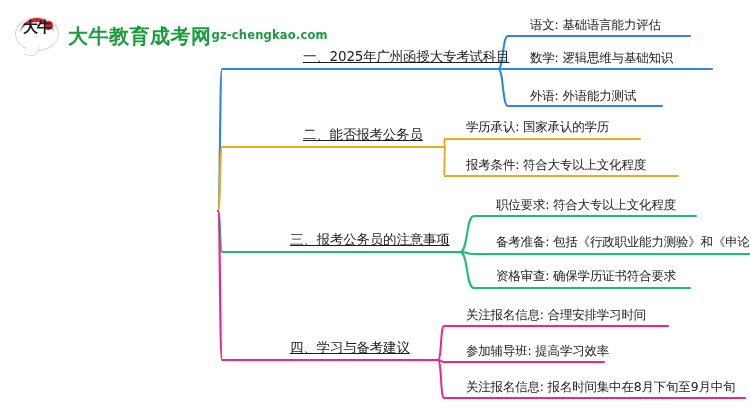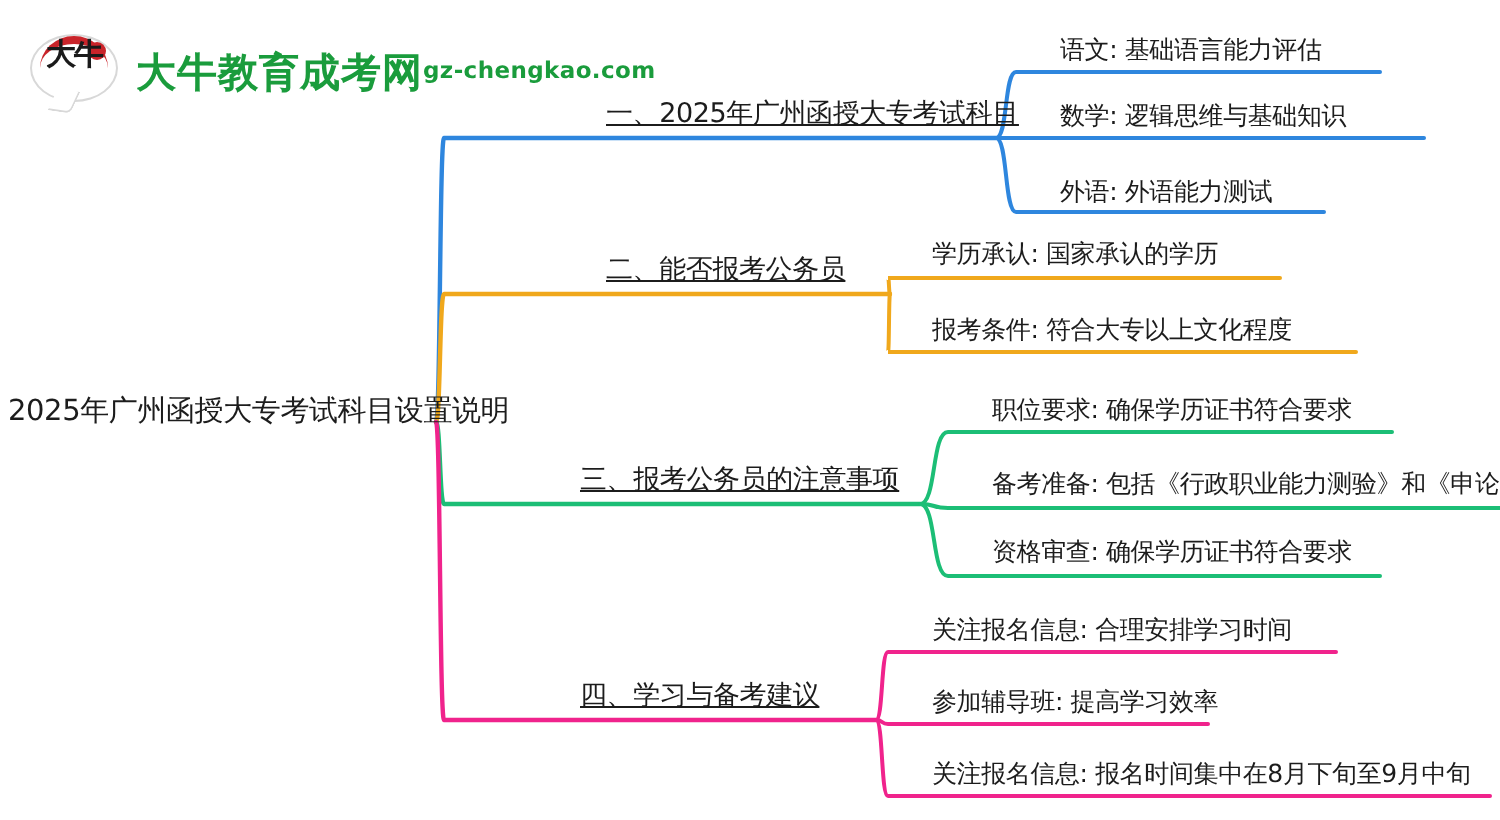--- a/index.html
+++ b/index.html
@@ -169,32 +169,31 @@
       <div class="logo-arc"></div>
       <div class="logo-dot"></div>
       <div class="logo-char">大牛</div>
     </div>
     <div class="logo-text">
       <div class="logo-title">大牛教育成考网</div>
       <div class="logo-sub">gz-chengkao.com</div>
     </div>
   </div>
 
-  <div class="node root-node">2025年广州函授大专考试科目设置说明</div>
 
   <div id="nodes">
       <div class="node branch-node" style="left: 303px; top: 48px;">一、2025年广州函授大专考试科目</div>
       <div class="node leaf-node" style="left: 530px; top: 17px;">语文: 基础语言能力评估</div>
       <div class="node leaf-node" style="left: 530px; top: 50px;">数学: 逻辑思维与基础知识</div>
       <div class="node leaf-node" style="left: 530px; top: 88px;">外语: 外语能力测试</div>
       <div class="node branch-node" style="left: 303px; top: 126px;">二、能否报考公务员</div>
       <div class="node leaf-node" style="left: 466px; top: 119px;">学历承认: 国家承认的学历</div>
       <div class="node leaf-node" style="left: 466px; top: 157px;">报考条件: 符合大专以上文化程度</div>
       <div class="node branch-node" style="left: 290px; top: 231px;">三、报考公务员的注意事项</div>
-      <div class="node leaf-node" style="left: 496px; top: 197px;">职位要求: 确保学历证书符合要求</div>
+      <div class="node leaf-node" style="left: 496px; top: 197px;">职位要求: 符合大专以上文化程度</div>
       <div class="node leaf-node" style="left: 496px; top: 234px;">备考准备: 包括《行政职业能力测验》和《申论》</div>
       <div class="node leaf-node" style="left: 496px; top: 268px;">资格审查: 确保学历证书符合要求</div>
       <div class="node branch-node" style="left: 290px; top: 339px;">四、学习与备考建议</div>
       <div class="node leaf-node" style="left: 466px; top: 307px;">关注报名信息: 合理安排学习时间</div>
       <div class="node leaf-node" style="left: 466px; top: 343px;">参加辅导班: 提高学习效率</div>
       <div class="node leaf-node" style="left: 466px; top: 379px;">关注报名信息: 报名时间集中在8月下旬至9月中旬</div>
     </div>
 </div>
 
 </body></html>

